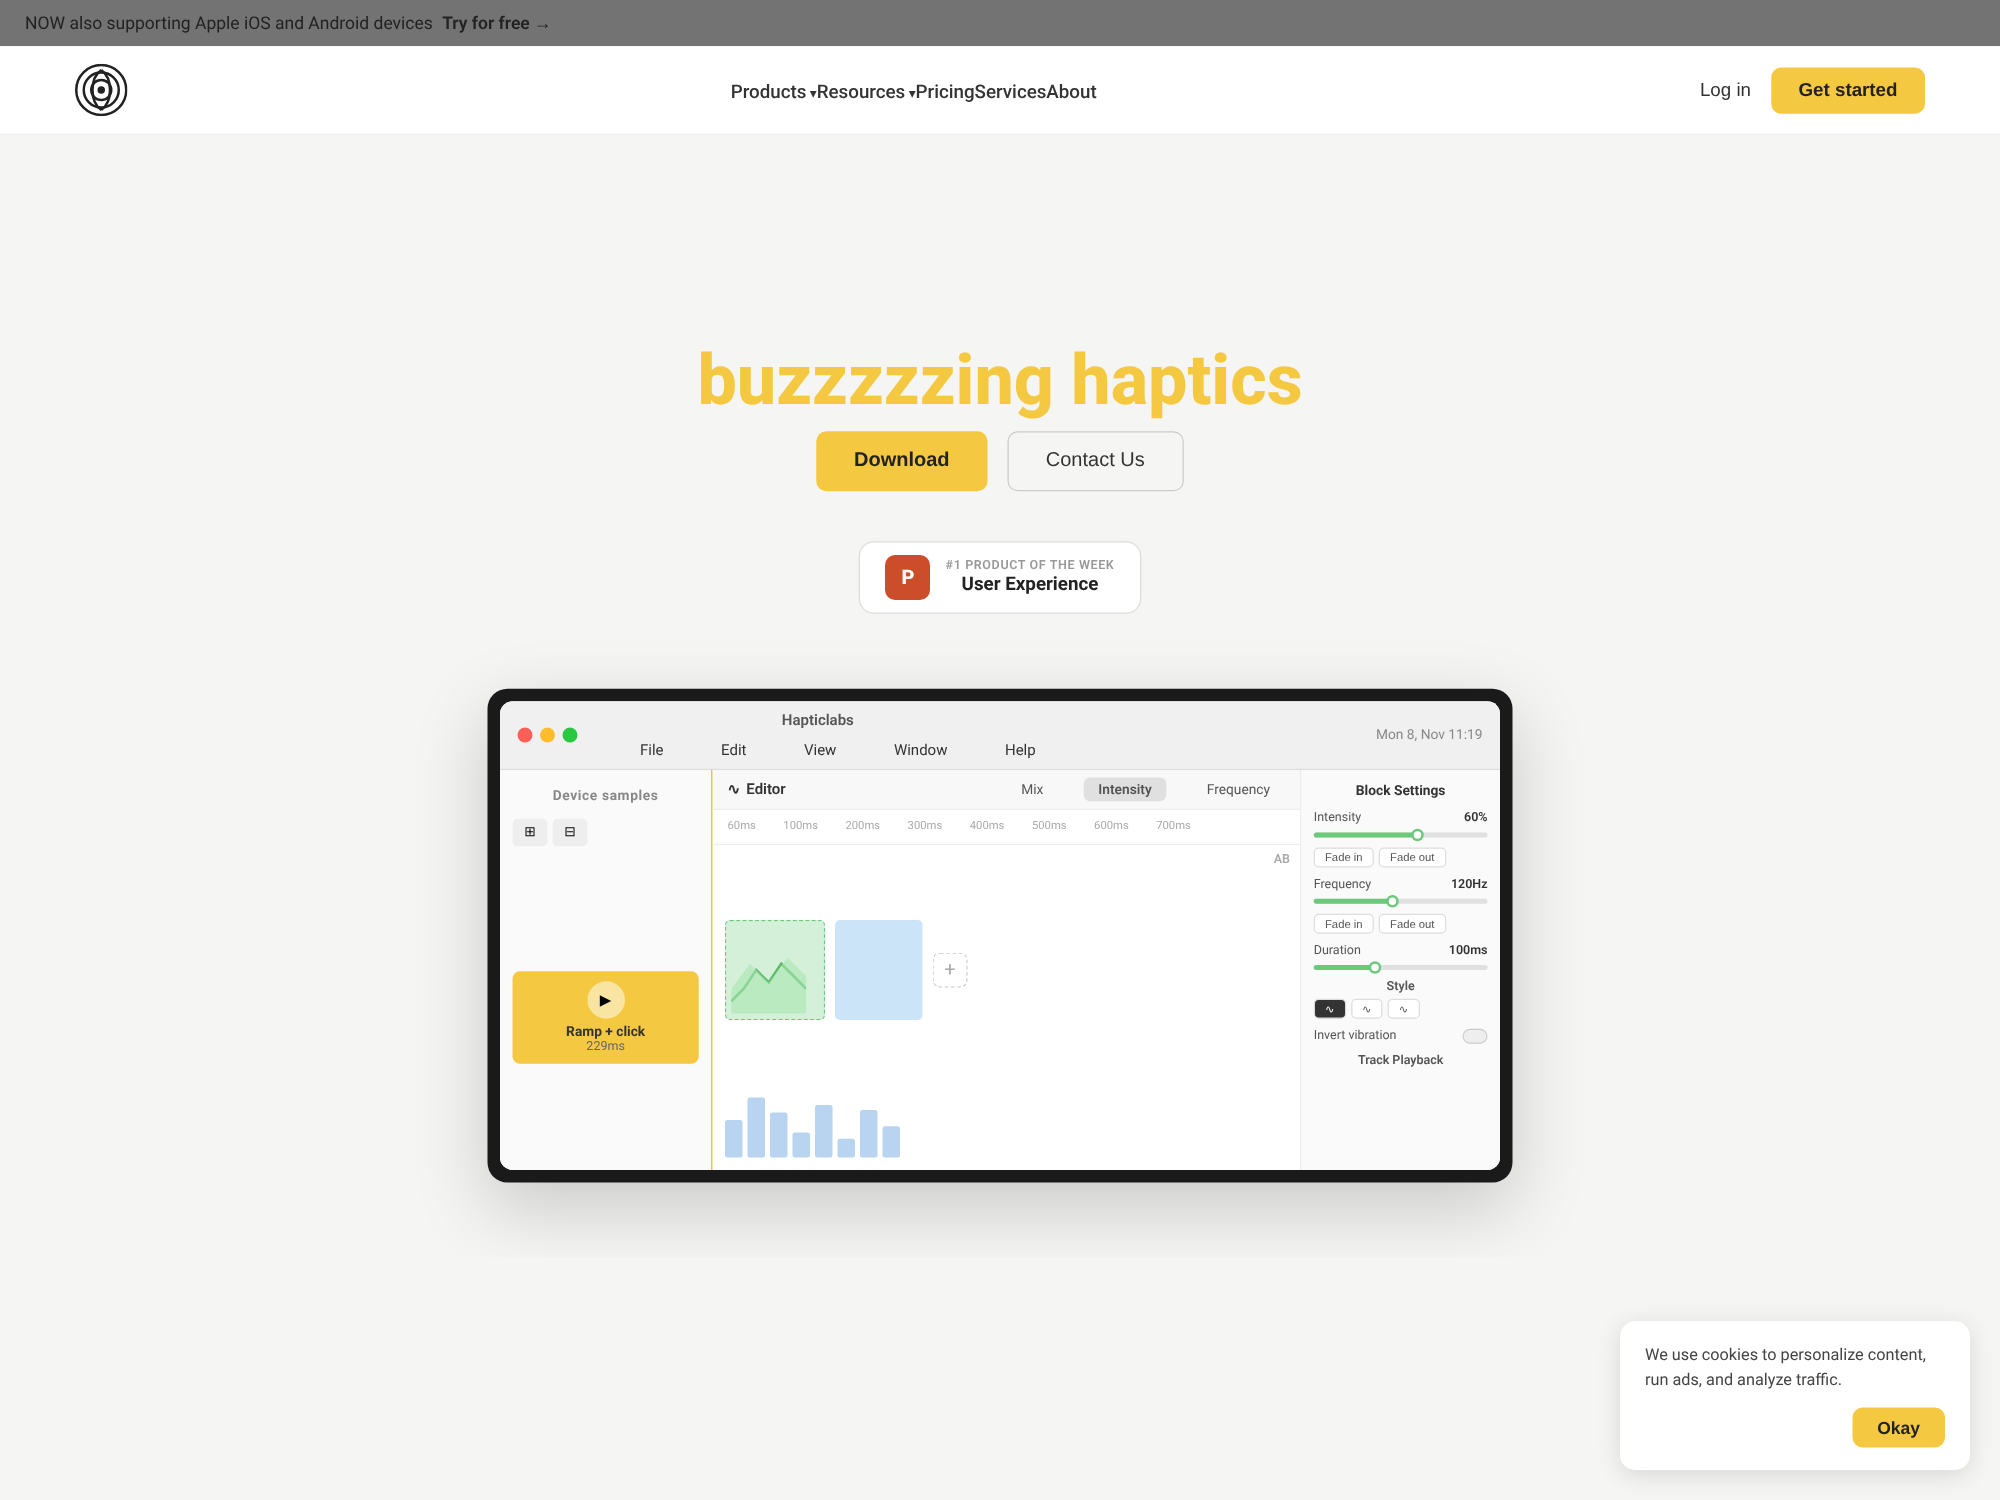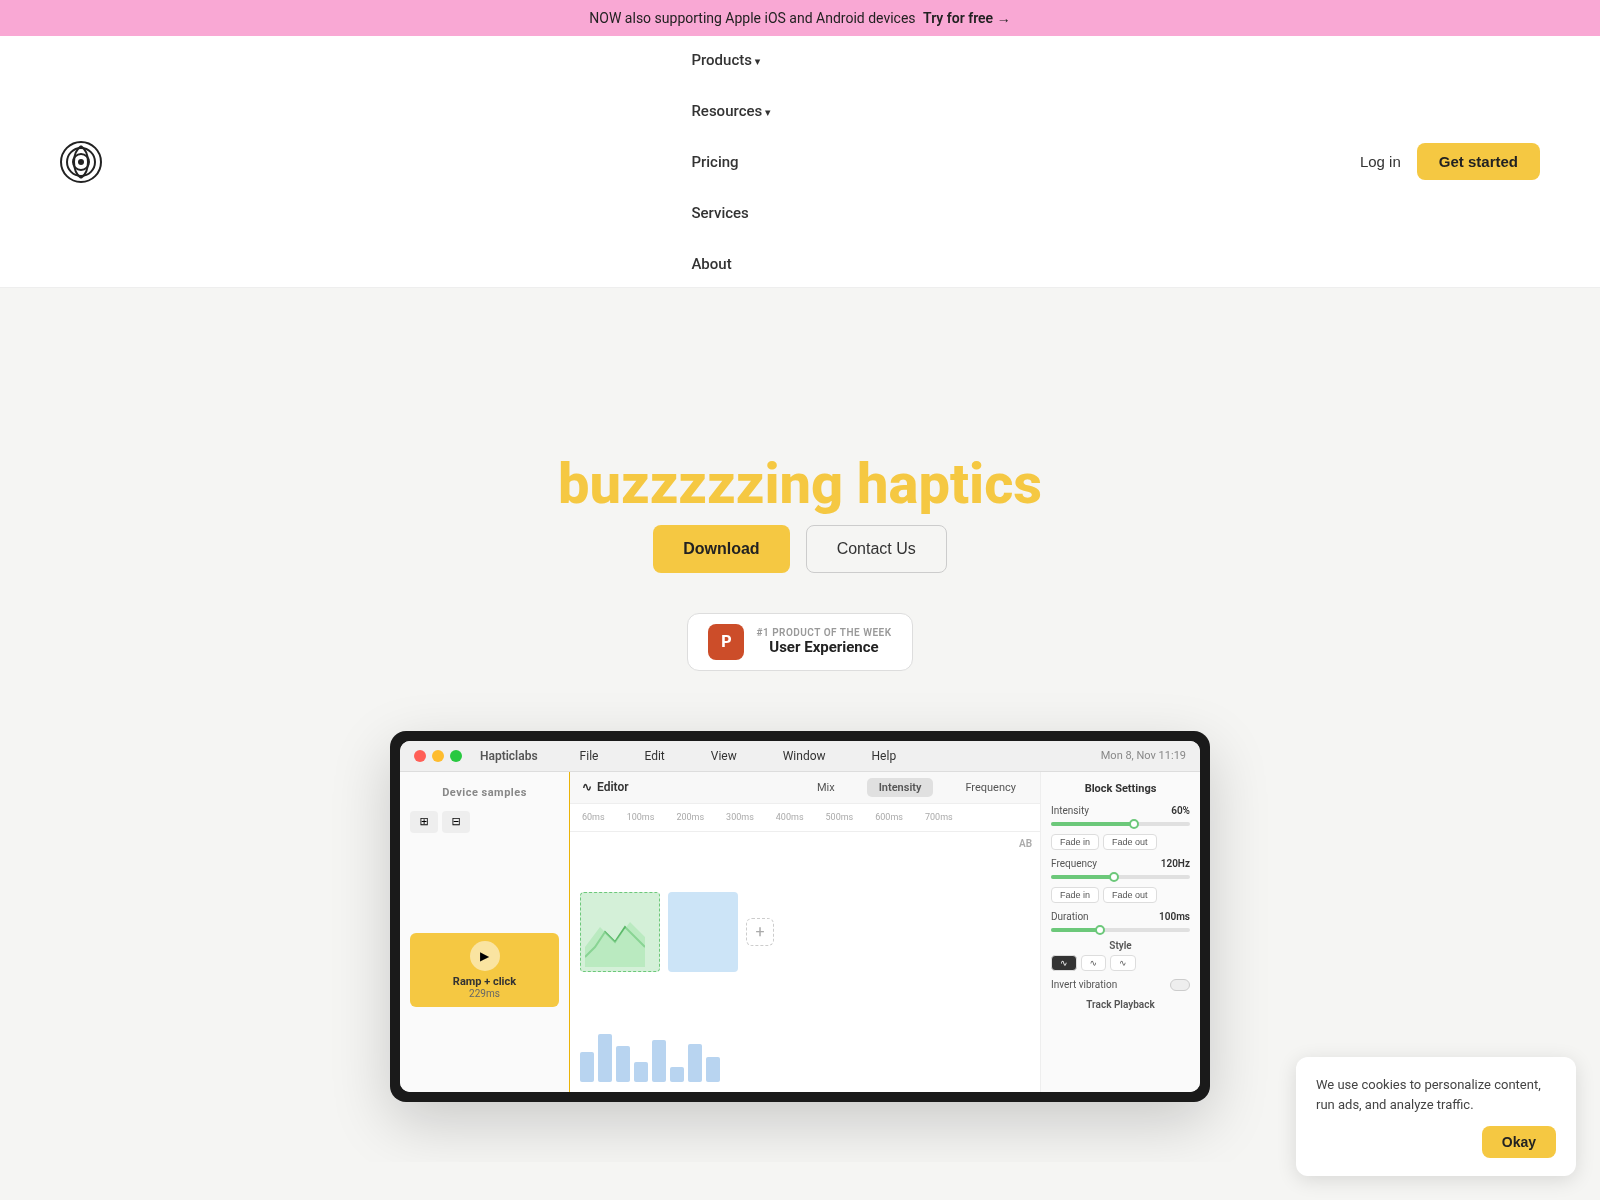--- a/index.html
+++ b/index.html
@@ -1,21 +1,20 @@
 <!DOCTYPE html>
 <html><head>
   <meta charset="utf-8">
   <style>
     * { margin: 0; padding: 0; box-sizing: border-box; }
     body { font-family: -apple-system, BlinkMacSystemFont, 'Segoe UI', Roboto, sans-serif; background: #f5f5f3; }
 
     
     .top-banner {
-      background: #f9a8d4;
-      text-align: center;
+      background: #737373;
       padding: 10px 20px;
       font-size: 14px;
       color: #222;
     }
     .top-banner a {
       color: #222;
       font-weight: 600;
       text-decoration: none;
       margin-left: 4px;
     }
@@ -33,24 +32,22 @@
       top: 0;
       z-index: 100;
     }
     .navbar-left { display: flex; align-items: center; }
     .logo-icon {
       width: 42px;
       height: 42px;
     }
     .navbar-nav {
       display: flex;
-      align-items: flex-start;
-      gap: 32px;
+      align-items: flex-end;
       list-style: none;
-      flex-direction: column;
     }
     .navbar-nav li a {
       color: #333;
       text-decoration: none;
       font-size: 15px;
       font-weight: 500;
     }
     .navbar-nav li a.has-dropdown::after { content: ' ▾'; font-size: 11px; }
     .navbar-right {
       display: flex;
@@ -199,20 +196,21 @@
     .tl.red { background: #ff5f57; }
     .tl.yellow { background: #febc2e; }
     .tl.green { background: #28c840; }
     .titlebar-info {
       display: flex;
       align-items: center;
       gap: 10px;
       margin-left: 10px;
       font-size: 12px;
       color: #555;
+      flex-direction: column;
     }
     .app-name { font-weight: 600; }
     .app-menu { display: flex; gap: 14px; font-size: 12px; color: #333; }
     .app-menu span { cursor: pointer; margin-left: 32px; }
     .titlebar-right {
       margin-left: auto;
       font-size: 11px;
       color: #888;
     }
 

